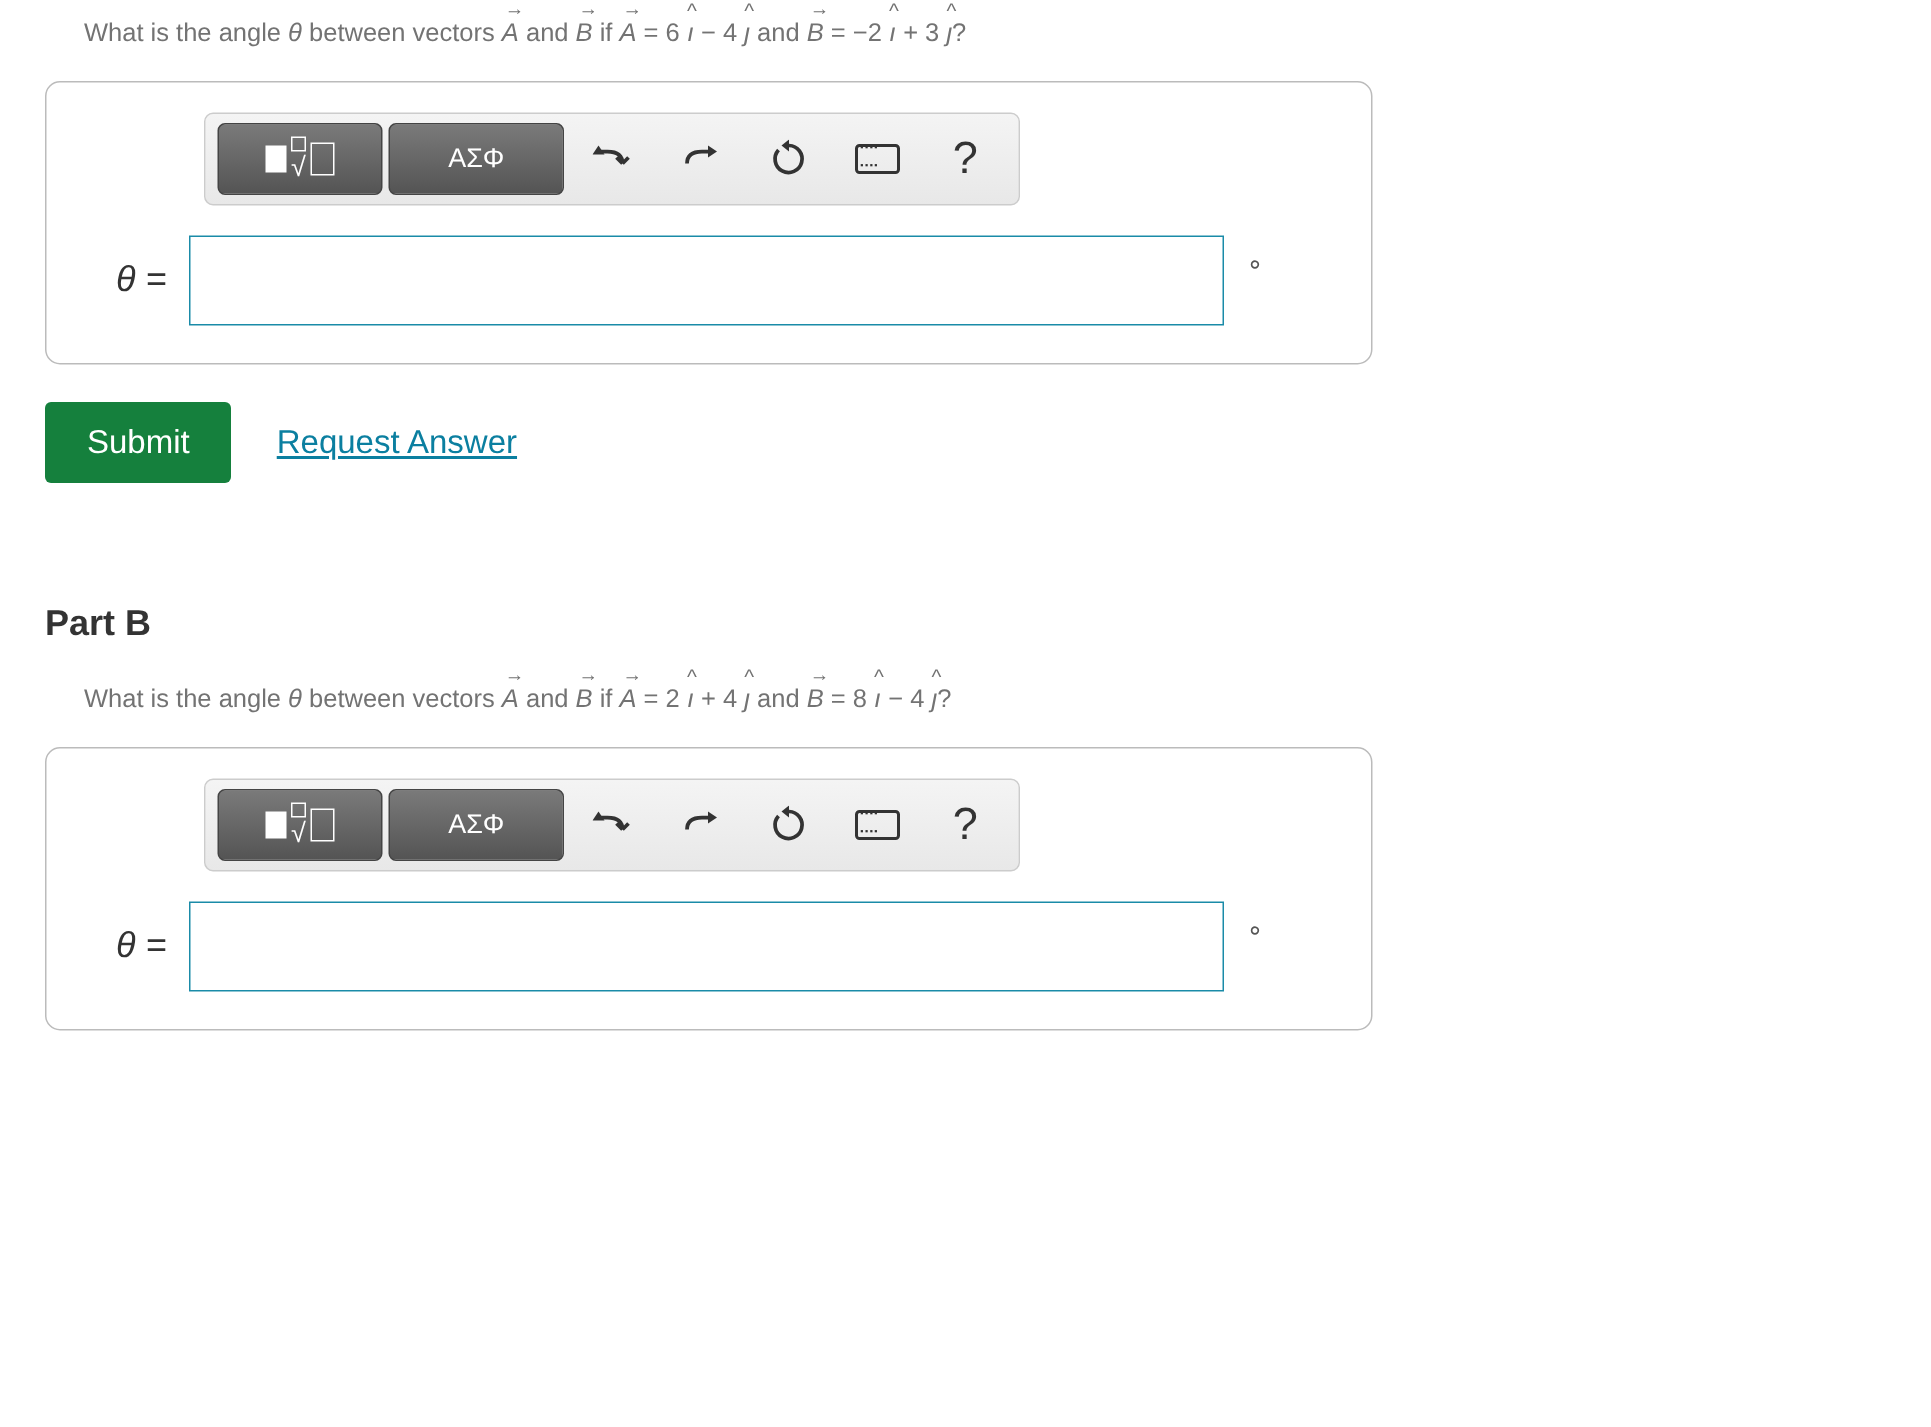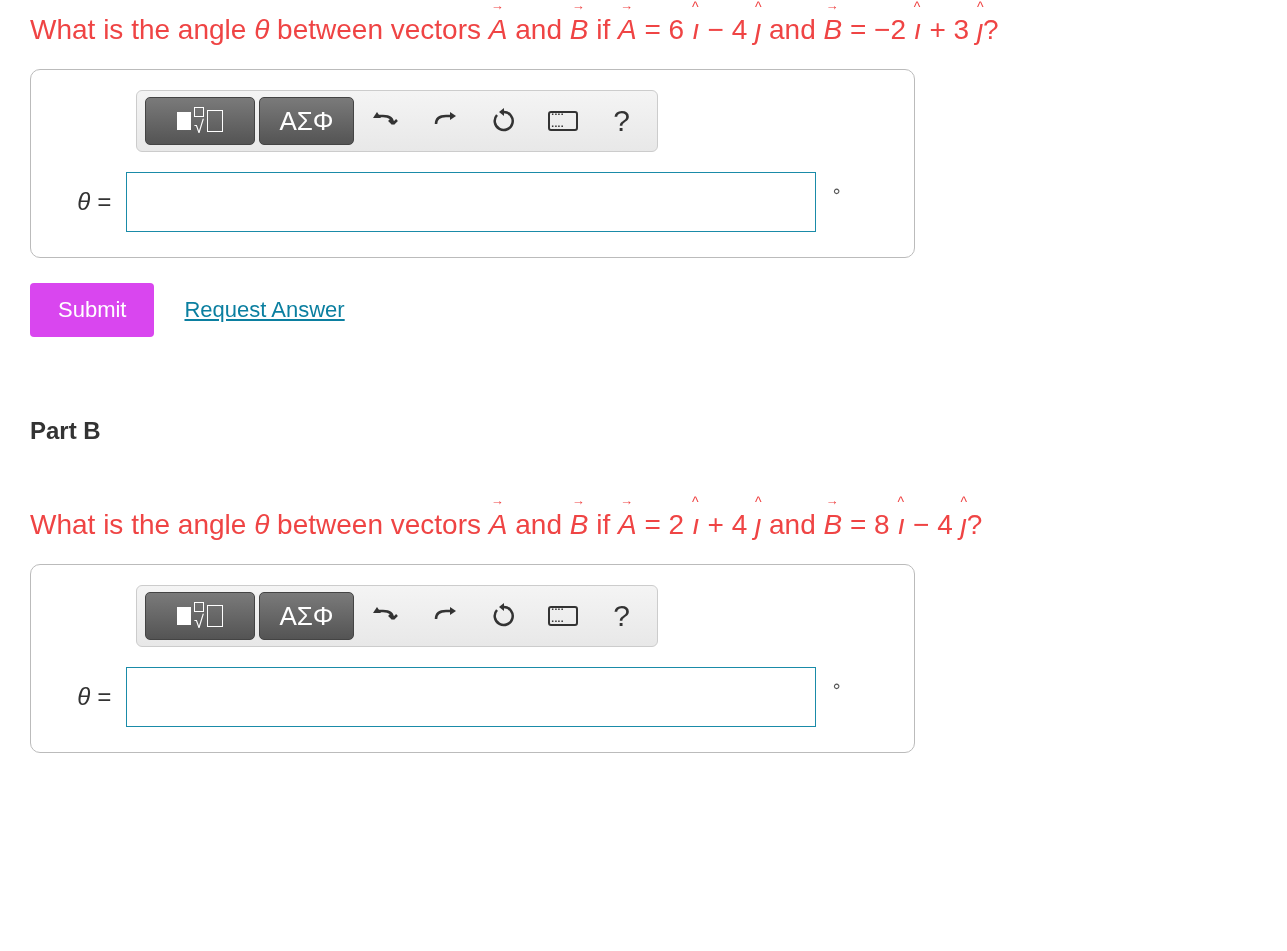--- a/index.html
+++ b/index.html
@@ -8,24 +8,25 @@
       padding: 0;
     }
     body {
       font-family: Arial, Helvetica, sans-serif;
       font-size: 20px;
       color: #222;
       background: #fff;
       padding: 10px 30px;
     }
     .question-text {
-      font-size: 28px;
+      font-size: 17px;
       margin-bottom: 20px;
-      color: #ef4444;
+      color: #737373;
       line-height: 1.4;
+      margin-left: 26px;
     }
     .vec {
       font-style: italic;
       position: relative;
       display: inline-block;
     }
     .vec::after {
       content: "→";
       position: absolute;
       top: -13px;
@@ -77,22 +78,22 @@
       align-items: center;
       justify-content: center;
       cursor: pointer;
       padding: 0 10px;
     }
     .tb-btn-dark.math-btn {
       width: 110px;
       gap: 3px;
     }
     .tb-btn-dark.greek-btn {
-      width: 95px;
-      font-size: 26px;
+      width: 117px;
+      font-size: 18px;
     }
     .tb-btn-plain {
       background: transparent;
       border: none;
       width: 55px;
       height: 48px;
       display: inline-flex;
       align-items: center;
       justify-content: center;
       cursor: pointer;
@@ -124,40 +125,40 @@
       align-self: flex-start;
       margin-top: 8px;
     }
     .actions-row {
       display: flex;
       align-items: center;
       gap: 30px;
       margin-bottom: 60px;
     }
     .submit-btn {
-      background: #d946ef;
+      background: #15803d;
       color: #fff;
       border: none;
       border-radius: 4px;
       font-size: 22px;
       padding: 14px 28px;
       cursor: pointer;
     }
     .request-link {
       color: #0b7fa0;
       font-size: 22px;
       text-decoration: underline;
       font-weight: normal;
       cursor: pointer;
     }
     .part-header {
       font-size: 24px;
       font-weight: bold;
       color: #333;
-      margin-bottom: 60px;
+      margin-bottom: 24px;
       padding-top: 20px;
     }
     .rect-icon {
       background: #fff;
       width: 14px;
       height: 18px;
       display: inline-block;
     }
     .sqrt-block {
       display: inline-flex;

